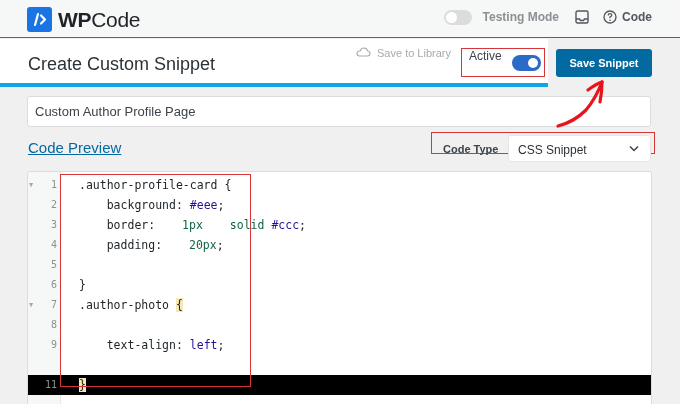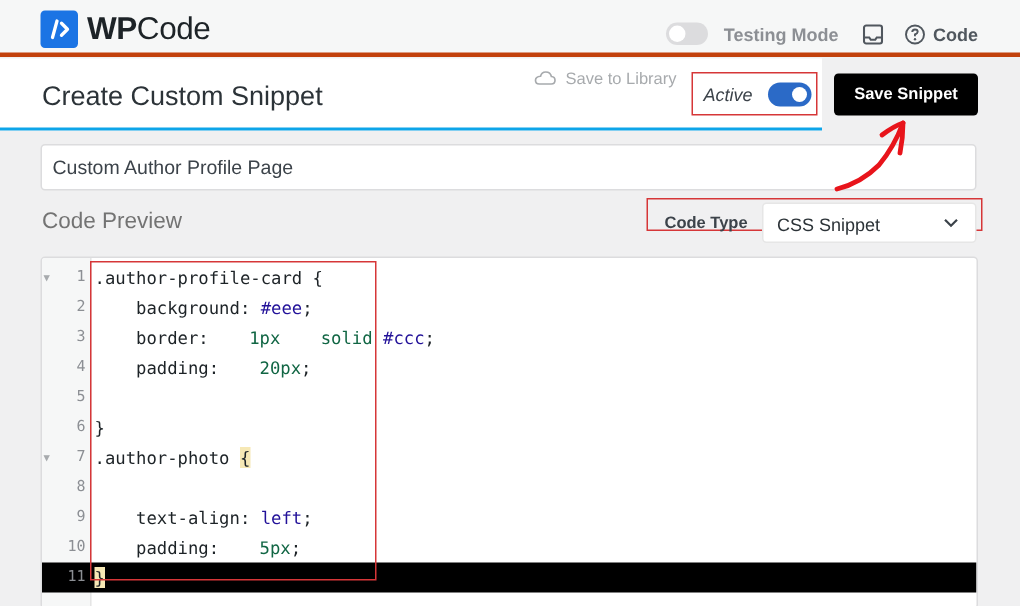--- a/index.html
+++ b/index.html
@@ -1,65 +1,65 @@
 <!DOCTYPE html>
 <html><head>
 <meta charset="utf-8">
 <style>
   * { box-sizing: border-box; margin: 0; padding: 0; }
   html, body { width: 680px; height: 404px; overflow: hidden; }
   body { font-family: "Liberation Sans", sans-serif; background: #f0f0f1; color: #3c434a; position: relative; }
 
   
-  .topbar { position: absolute; left: 0; top: 0; width: 680px; height: 38px; background: #f6f7f7; border-bottom: 3px solid #c2410c; }
+  .topbar { position: absolute; left: 0; top: 0; width: 680px; height: 38px; background: #f6f7f7; border-bottom: 1px solid #c2410c; }
   .logo { position: absolute; left: 27px; top: 7px; display: flex; align-items: center; }
   .logo-mark { width: 25px; height: 25px; background: #1b74e4; border-radius: 3px; position: relative; }
   .logo-mark svg { position: absolute; left: 0; top: 0; }
   .logo-text { margin-left: 6px; font-size: 21px; color: #1d2327; letter-spacing: -0.3px; }
   .logo-text b { font-weight: 700; }
   .logo-text span { font-weight: 400; }
 
-  .top-right { position: absolute; right: 28px; top: 10px; display: flex; align-items: flex-end; height: 20px; }
+  .top-right { position: absolute; right: 28px; top: 10px; display: flex; align-items: flex-start; height: 20px; }
   .toggle-off { width: 28px; height: 15px; border-radius: 8px; background: #dcdcde; position: relative; }
   .toggle-off::after { content: ""; position: absolute; left: 2px; top: 2px; width: 11px; height: 11px; border-radius: 50%; background: #fff; }
   .testing-label { margin-left: 11px; font-size: 12px; font-weight: 700; color: #8c8f94; }
   .inbox-icon { margin-left: 16px; width: 14px; height: 14px; }
   .help { margin-left: 14px; display: flex; align-items: center; }
   .help-label { margin-left: 5px; font-size: 12px; font-weight: 700; color: #50575e; }
 
   
-  .header { position: absolute; left: 0; top: 39px; width: 548px; height: 48px; background: #fff; border-bottom: 2px solid #0ea5e9; }
+  .header { position: absolute; left: 0; top: 39px; width: 548px; height: 48px; background: #fff; border-bottom: 4px solid #0ea5e9; }
   .page-title { position: absolute; left: 28px; top: 15px; font-size: 18px; color: #2c3338; }
   .save-lib { position: absolute; left: 356px; top: 8px; display: flex; align-items: flex-start; font-size: 11px; color: #a7aaad; font-weight: 400; }
   .save-lib span { margin-left: 6px; }
-  .active-box { position: absolute; left: 461px; top: 9px; width: 84px; height: 29px; border: 1.5px solid #d63638; display: flex; align-items: center; font-style: italic; }
+  .active-box { position: absolute; left: 461px; top: 9px; width: 84px; height: 29px; border: 1.5px solid #d63638; display: flex; align-items: flex-start; }
   .active-label { margin-left: 7px; font-size: 12px; color: #3c434a; }
   .toggle-on { position: absolute; left: 50px; top: 6px; width: 29px; height: 16px; border-radius: 8px; background: #2b6ac7; }
   .toggle-on::after { content: ""; position: absolute; right: 3px; top: 3px; width: 10px; height: 10px; border-radius: 50%; background: #fff; }
-  .save-btn { position: absolute; left: 556px; top: 10px; width: 96px; height: 28px; background: #000000; color: #fff; border: none; border-radius: 3px; font-size: 11px; font-weight: 700; font-family: "Liberation Sans", sans-serif; }
+  .save-btn { position: absolute; left: 556px; top: 10px; width: 96px; height: 28px; background: #0369a1; color: #fff; border: none; border-radius: 3px; font-size: 11px; font-weight: 700; font-family: "Liberation Sans", sans-serif; }
 
   
   .title-input { position: absolute; left: 27px; top: 96px; width: 624px; height: 31px; background: #fff; border: 1px solid #dcdcde; border-radius: 3px; padding: 0 7px; font-size: 13px; color: #3c434a; font-family: "Liberation Sans", sans-serif; }
 
-  .section-label { position: absolute; left: 28px; top: 139px; font-size: 15px; color: #737373; }
+  .section-label { position: absolute; left: 28px; top: 139px; font-size: 15px; color: #0369a1; text-decoration: underline; }
 
   .codetype-box { position: absolute; left: 431px; top: 132px; width: 224px; height: 22px; border: 1.5px solid #d63638; }
   .codetype-label { position: absolute; left: 11px; top: 10px; font-size: 11px; font-weight: 700; color: #3c434a; }
   .codetype-select { position: absolute; left: 76px; top: 2px; width: 143px; height: 27px; background: #fff; border: 1px solid #e6e6e6; border-radius: 3px; }
   .codetype-value { position: absolute; left: 9px; top: 7px; font-size: 12px; color: #2c3338; }
   .chev { position: absolute; right: 11px; top: 9px; }
 
   
   .editor { position: absolute; left: 27px; top: 171px; width: 625px; height: 235px; background: #fff; border: 1px solid #dcdcde; border-radius: 3px; overflow: hidden; }
   .gutter { position: absolute; left: 0; top: 0; width: 33px; height: 100%; background: #f6f7f7; border-right: 1px solid #e5e5e5; }
   .line { position: absolute; left: 0; width: 623px; height: 20px; font-family: "DejaVu Sans Mono", monospace; font-size: 11.5px; line-height: 20px; }
   .line.active { background: #000000; }
   .ln { position: absolute; left: 0; width: 29px; text-align: right; color: #8c8f94; font-size: 10px; }
   .fold { position: absolute; left: 1px; color: #a7aaad; font-size: 7px; }
-  .code { position: absolute; left: 35px; white-space: pre; color: #1d2327; }
+  .code { position: absolute; left: 51px; white-space: pre; color: #1d2327; }
   .code .val { color: #221199; text-align: right; }
   .code .num { color: #116644; margin-left: 20px; }
   .code .bm { background: #f6e8b5; }
 
   .code-highlight { position: absolute; left: 60px; top: 174px; width: 191px; height: 213px; border: 1.5px solid #d63638; pointer-events: none; }
   .arrow { position: absolute; left: 552px; top: 78px; pointer-events: none; }
 </style>
 </head>
 <body>
 
@@ -152,24 +152,20 @@
     <span class="ln">7</span>
     <span class="code">.author-photo <span class="bm">{</span></span>
   </div>
   <div class="line" style="top:143px">
     <span class="ln">8</span>
   </div>
   <div class="line" style="top:163px">
     <span class="ln">9</span>
     <span class="code">    text-align: <span class="val">left</span>;</span>
   </div>
-  <div class="line" style="top:183px">
-    <span class="ln">10</span>
-    <span class="code">    padding: <span class="num">5px</span>;</span>
-  </div>
   <div class="line active" style="top:203px">
     <span class="ln">11</span>
     <span class="code"><span class="bm">}</span></span>
   </div>
 </div>
 
 <div class="code-highlight"></div>
 <svg class="arrow" width="60" height="55" viewBox="0 0 60 55">
   <path d="M6 48 Q22 44 34 32 Q44 20 50 4" fill="none" stroke="#e8141b" stroke-width="3.2" stroke-linecap="round"></path>
   <path d="M36 12 Q44 6 50 4 Q50 14 48 24" fill="none" stroke="#e8141b" stroke-width="3.2" stroke-linecap="round" stroke-linejoin="round"></path>

